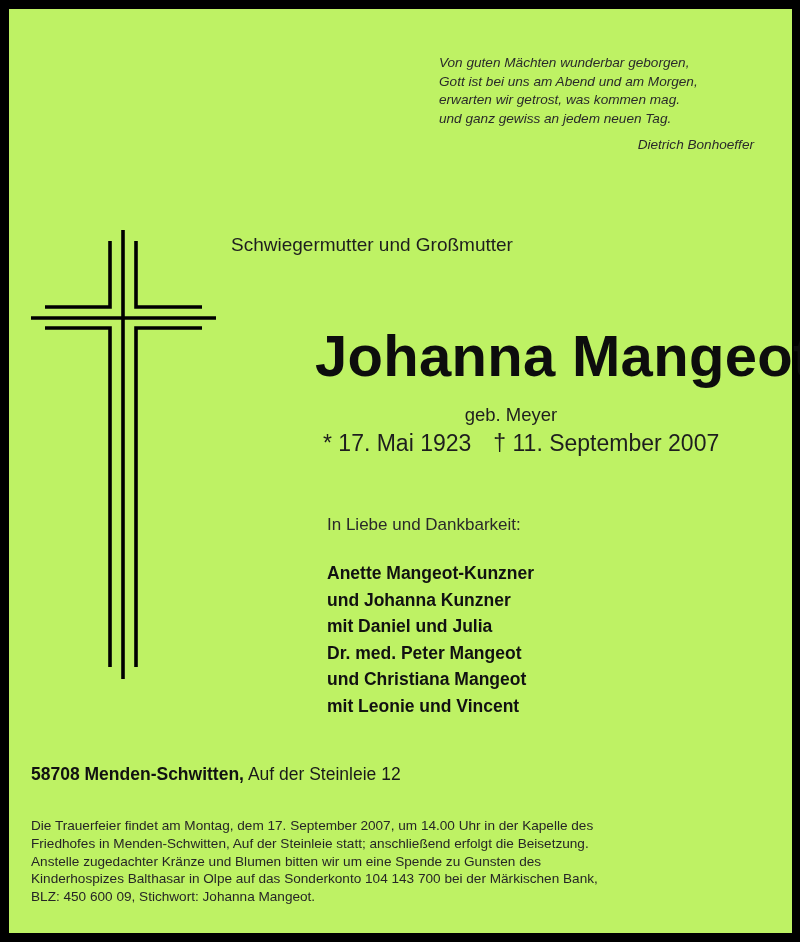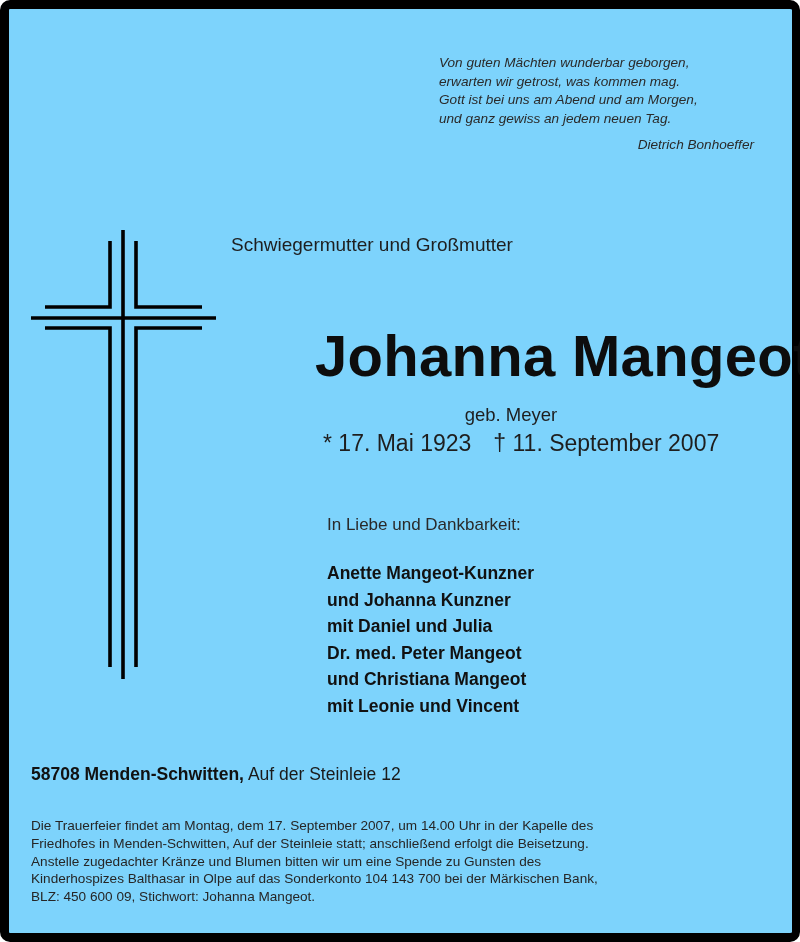--- a/index.html
+++ b/index.html
@@ -19,22 +19,21 @@
       position: absolute;
       left: 0;
       top: 0;
       width: 800px;
       height: 942px;
       box-sizing: border-box;
       border-top: 9px solid #000;
       border-left: 9px solid #000;
       border-right: 8px solid #000;
       border-bottom: 9px solid #000;
-      background: #7dd3fc;
-      border-radius: 10px;
+      background: #bef264;
     }
     .abs { position: absolute; }
 
     
     .quote {
       left: 430px;
       top: 45px;
       width: 345px;
       font-style: italic;
       font-size: 13.6px;
@@ -140,22 +139,22 @@
     }
     .notice-line { display: block; white-space: nowrap; }
   </style>
 </head>
 <body>
 
 <div class="frame">
 
   <div class="abs quote">
     <span class="quote-line">Von guten Mächten wunderbar geborgen,</span>
+    <span class="quote-line">Gott ist bei uns am Abend und am Morgen,</span>
     <span class="quote-line">erwarten wir getrost, was kommen mag.</span>
-    <span class="quote-line">Gott ist bei uns am Abend und am Morgen,</span>
     <span class="quote-line">und ganz gewiss an jedem neuen Tag.</span>
   </div>
   <div class="abs quote-author">Dietrich Bonhoeffer</div>
 
   <svg class="abs cross" viewBox="0 0 240 700" width="240" height="700" xmlns="http://www.w3.org/2000/svg">
     <g stroke="#000" stroke-width="3.6" stroke-linecap="butt" fill="none">
 
       <line x1="114" y1="221" x2="114" y2="670"></line>
 
       <line x1="22" y1="309" x2="207" y2="309"></line>

